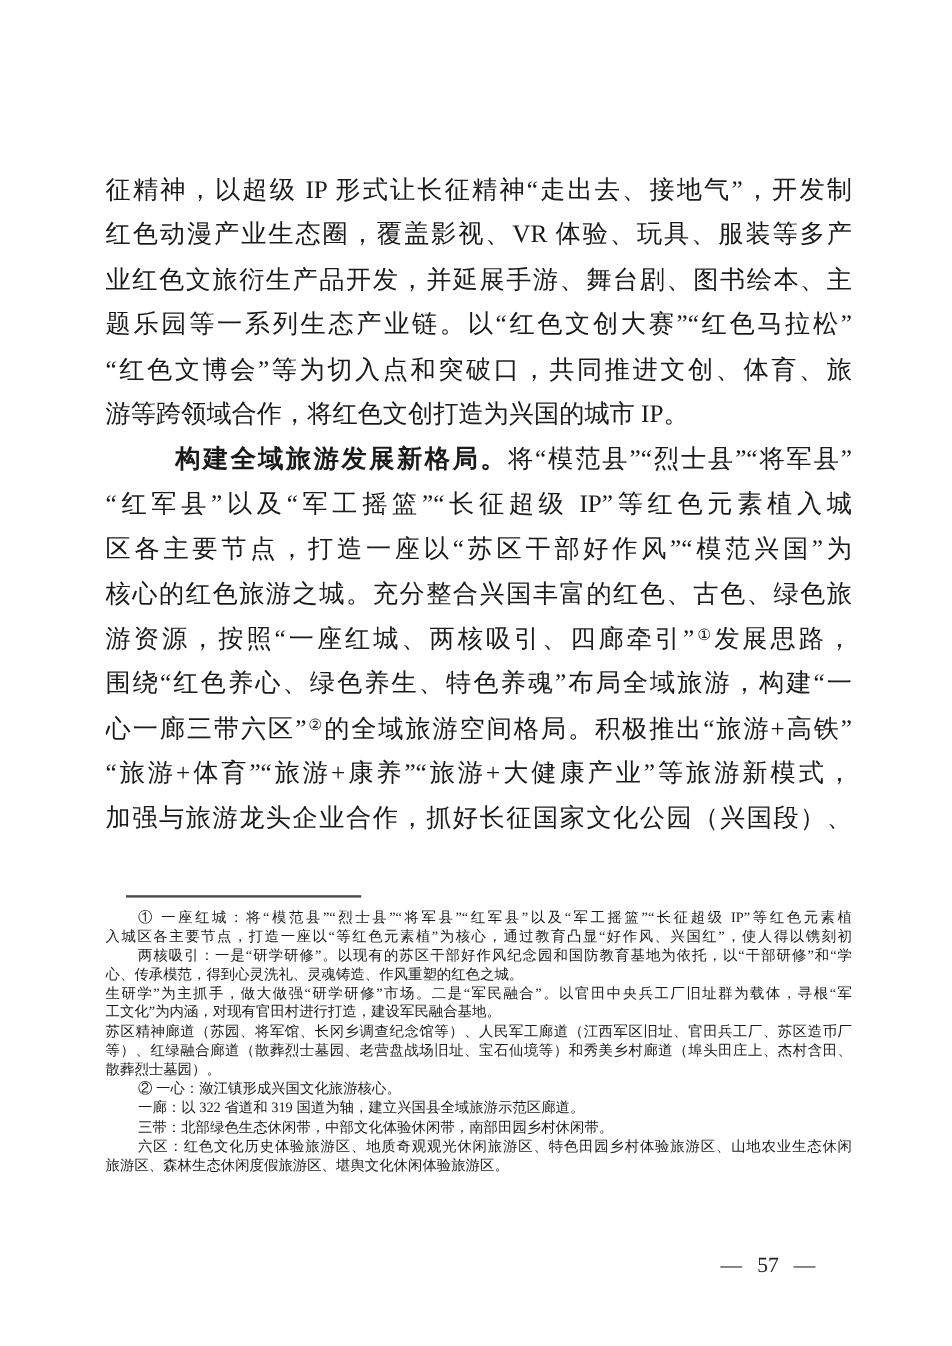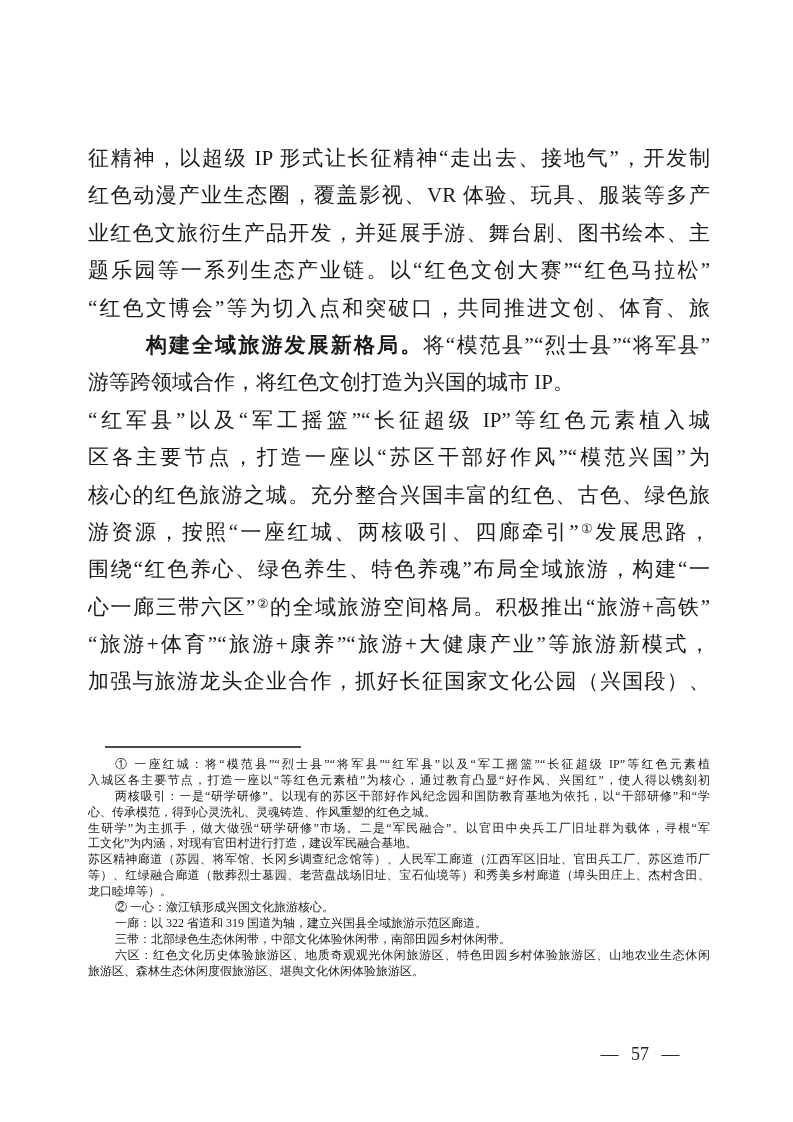--- a/index.html
+++ b/index.html
@@ -81,42 +81,42 @@
 </head>
 <body>
 
 <div class="page">
   <div class="body-text" id="body-lines">
       <div class="tline">征精神，以超级 IP 形式让长征精神“走出去、接地气”，开发制</div>
       <div class="tline">红色动漫产业生态圈，覆盖影视、VR 体验、玩具、服装等多产</div>
       <div class="tline">业红色文旅衍生产品开发，并延展手游、舞台剧、图书绘本、主</div>
       <div class="tline">题乐园等一系列生态产业链。以“红色文创大赛”“红色马拉松”</div>
       <div class="tline">“红色文博会”等为切入点和突破口，共同推进文创、体育、旅</div>
+      <div class="tline last">游等跨领域合作，将红色文创打造为兴国的城市 IP。</div>
       <div class="tline ind"><b>构建全域旅游发展新格局。</b>将“模范县”“烈士县”“将军县”</div>
-      <div class="tline last">游等跨领域合作，将红色文创打造为兴国的城市 IP。</div>
       <div class="tline">“红军县”以及“军工摇篮”“长征超级 IP”等红色元素植入城</div>
       <div class="tline">区各主要节点，打造一座以“苏区干部好作风”“模范兴国”为</div>
       <div class="tline">核心的红色旅游之城。充分整合兴国丰富的红色、古色、绿色旅</div>
       <div class="tline">游资源，按照“一座红城、两核吸引、四廊牵引”<sup>①</sup>发展思路，</div>
       <div class="tline">围绕“红色养心、绿色养生、特色养魂”布局全域旅游，构建“一</div>
       <div class="tline">心一廊三带六区”<sup>②</sup>的全域旅游空间格局。积极推出“旅游+高铁”</div>
       <div class="tline">“旅游+体育”“旅游+康养”“旅游+大健康产业”等旅游新模式，</div>
       <div class="tline">加强与旅游龙头企业合作，抓好长征国家文化公园（兴国段）、</div>
     </div>
   <div class="fn-rule"></div>
   <div class="footnotes" id="footnote-lines">
       <div class="tline ind">① 一座红城：将“模范县”“烈士县”“将军县”“红军县”以及“军工摇篮”“长征超级 IP”等红色元素植</div>
       <div class="tline">入城区各主要节点，打造一座以“等红色元素植”为核心，通过教育凸显“好作风、兴国红”，使人得以镌刻初</div>
       <div class="tline ind">两核吸引：一是“研学研修”。以现有的苏区干部好作风纪念园和国防教育基地为依托，以“干部研修”和“学</div>
       <div class="tline last">心、传承模范，得到心灵洗礼、灵魂铸造、作风重塑的红色之城。</div>
       <div class="tline">生研学”为主抓手，做大做强“研学研修”市场。二是“军民融合”。以官田中央兵工厂旧址群为载体，寻根“军</div>
       <div class="tline last">工文化”为内涵，对现有官田村进行打造，建设军民融合基地。</div>
       <div class="tline">苏区精神廊道（苏园、将军馆、长冈乡调查纪念馆等）、人民军工廊道（江西军区旧址、官田兵工厂、苏区造币厂</div>
       <div class="tline">等）、红绿融合廊道（散葬烈士墓园、老营盘战场旧址、宝石仙境等）和秀美乡村廊道（埠头田庄上、杰村含田、</div>
-      <div class="tline last">龙口睦埠等）。</div>
+      <div class="tline last">散葬烈士墓园）。</div>
       <div class="tline last ind">② 一心：潋江镇形成兴国文化旅游核心。</div>
       <div class="tline last ind">一廊：以 322 省道和 319 国道为轴，建立兴国县全域旅游示范区廊道。</div>
       <div class="tline last ind">三带：北部绿色生态休闲带，中部文化体验休闲带，南部田园乡村休闲带。</div>
       <div class="tline ind">六区：红色文化历史体验旅游区、地质奇观观光休闲旅游区、特色田园乡村体验旅游区、山地农业生态休闲</div>
       <div class="tline last">旅游区、森林生态休闲度假旅游区、堪舆文化休闲体验旅游区。</div>
     </div>
   <div class="page-number">— 57 —</div>
 </div>
 
 </body></html>

